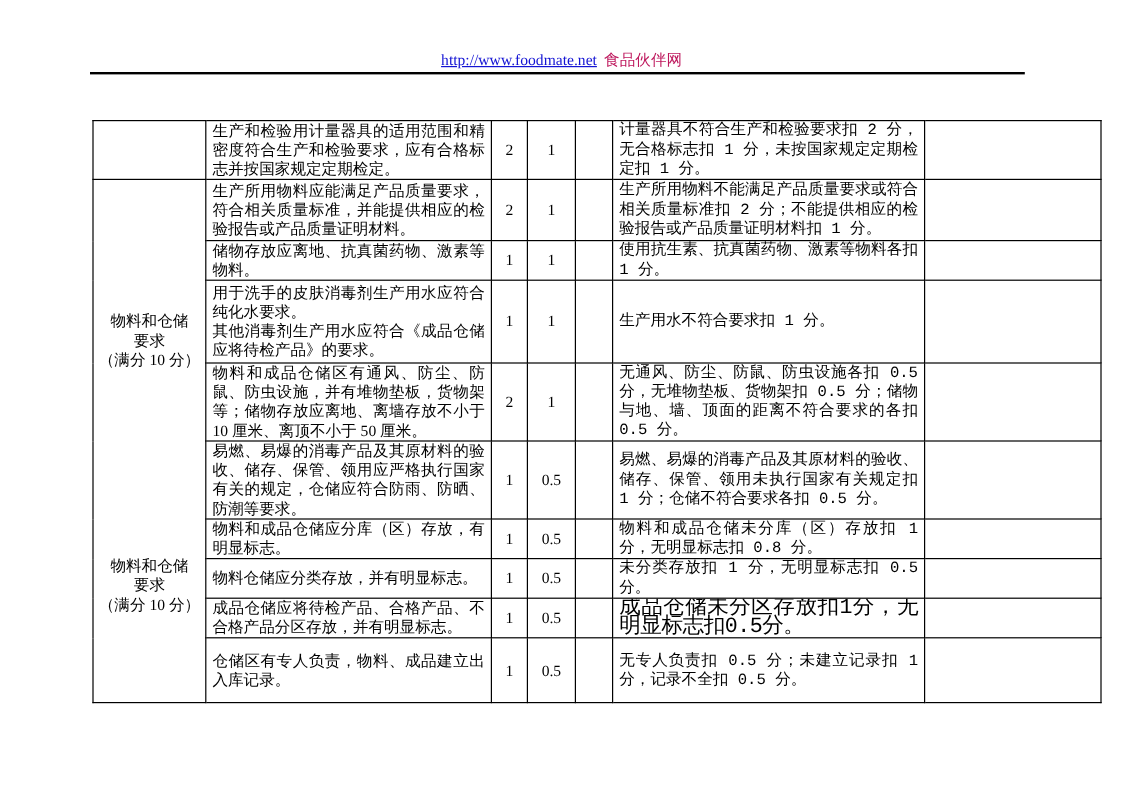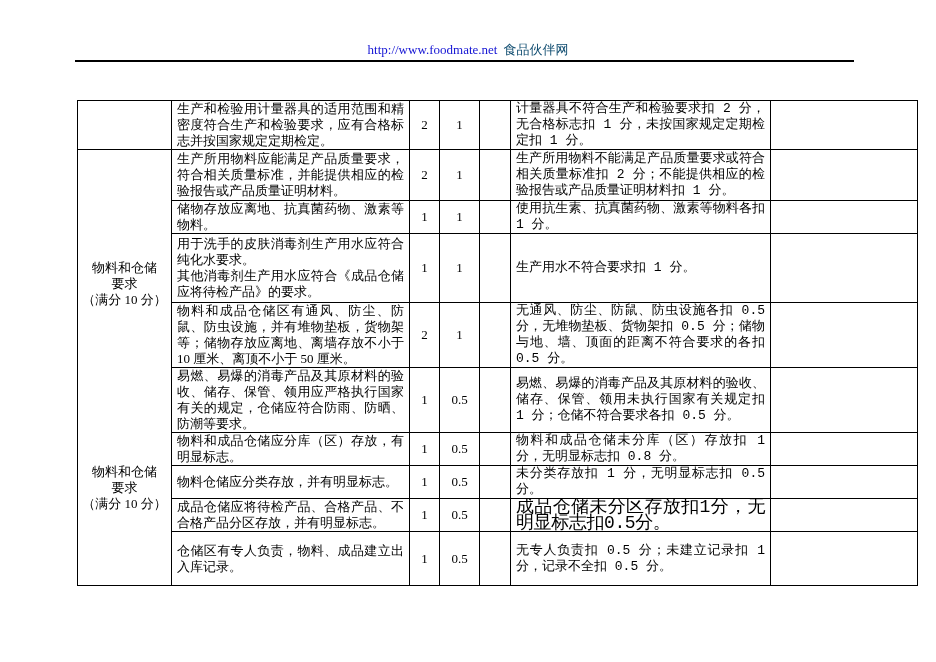--- a/index.html
+++ b/index.html
@@ -7,22 +7,22 @@
   body {
     position:relative;
     font-family:"Liberation Serif","DejaVu Serif",serif;
     color:#000;
     overflow:hidden;
   }
   .header {
     position:absolute; top:42px; left:0; width:936px;
     text-align:center; font-size:13px; line-height:16px;
   }
-  .site-link { color:#1414d4; cursor:pointer; }
-  .site-name { color:#0c4a6e; margin-left:6px; }
+  .site-link { color:#1414d4; text-decoration:underline; cursor:pointer; }
+  .site-name { color:#be185d; margin-left:6px; }
   .header-rule {
     position:absolute; top:60px; left:75px; width:779px; height:2px;
     background:#000;
   }
   table.score-table {
     position:absolute; top:100px; left:77px;
     border-collapse:collapse; table-layout:fixed;
     font-size:13px; line-height:16px;
   }
   td { border:1px solid #000; vertical-align:middle; overflow:hidden; }

